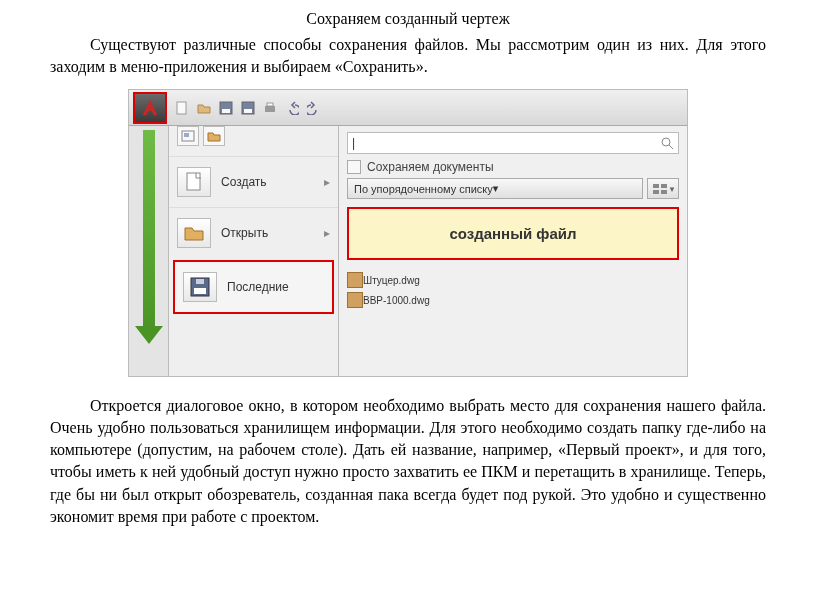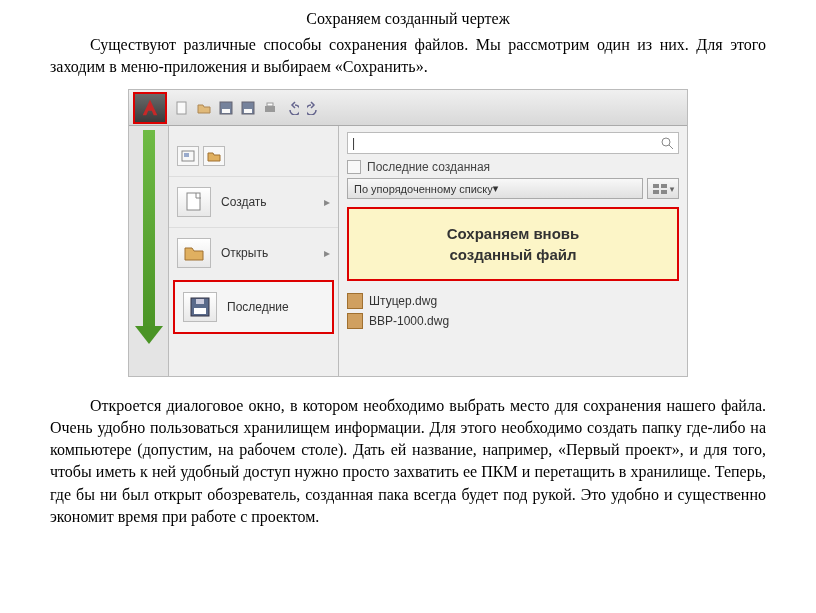--- a/index.html
+++ b/index.html
@@ -105,21 +105,20 @@
       position:absolute;
       bottom:-14px; left:-8px;
       border-left:14px solid transparent;
       border-right:14px solid transparent;
       border-top:18px solid #4a9425;
     }
     .menu-col {
       width: 170px;
       background: #efefef;
       border-right: 1px solid #bbb;
-      padding-top: 20px;
     }
     .small-row {
       display:flex;
       gap:4px;
       padding: 0 8px 10px 8px;
     }
     .small-ic {
       width:22px;height:20px;
       background:#f8f8f8;
       border:1px solid #bbb;
@@ -185,22 +184,22 @@
       text-align: center;
       padding: 14px 6px;
       font-family: Verdana, sans-serif;
       font-size: 15px;
       font-weight: bold;
       color: #333;
       margin-bottom: 10px;
       line-height:1.4;
     }
     .file-row {
-      display:flex;align-items:center;gap:6px;
-      font-size:12px;color:#333;
+      display:flex;align-items:center;
+      font-size:10px;color:#333;
       padding:2px 0;
     }
     .file-ic {
       width:16px;height:16px;
       background:#d0a060;border:1px solid #a07030;
       position:relative;
     }
     .outro {
       text-indent: 40px;
       text-align: justify;
@@ -317,39 +316,38 @@
     <div class="right-panel">
       <div class="search-box">
         <span class="cursor">|</span>
         <svg width="14" height="14">
             <circle cx="6" cy="6" r="4" fill="none" stroke="#888"></circle>
             <line x1="9" y1="9" x2="13" y2="13" stroke="#888"></line>
           </svg>
       </div>
       <div class="recent-hdr">
         <div class="pin"></div>
-        <span>Последние созданная</span>
+        <span>Сохраняем документы</span>
       </div>
       <div class="sort-row">
         <div class="dropdown">
           <span>По упорядоченному списку</span>
           <span>▾</span>
         </div>
         <div class="mini-btn">
           <svg width="16" height="12">
               <rect x="1" y="1" width="6" height="4" fill="#888"></rect>
               <rect x="9" y="1" width="6" height="4" fill="#888"></rect>
               <rect x="1" y="7" width="6" height="4" fill="#888"></rect>
               <rect x="9" y="7" width="6" height="4" fill="#888"></rect>
             </svg>
           <span style="font-size:9px;color:#666;margin-left:2px;">▾</span>
         </div>
       </div>
       <div class="callout">
-        <div>Сохраняем вновь</div>
         <div>созданный файл</div>
       </div>
       <div class="file-row">
         <div class="file-ic"></div>
         <span>Штуцер.dwg</span>
       </div>
       <div class="file-row">
         <div class="file-ic"></div>
         <span>BBP-1000.dwg</span>
       </div>

